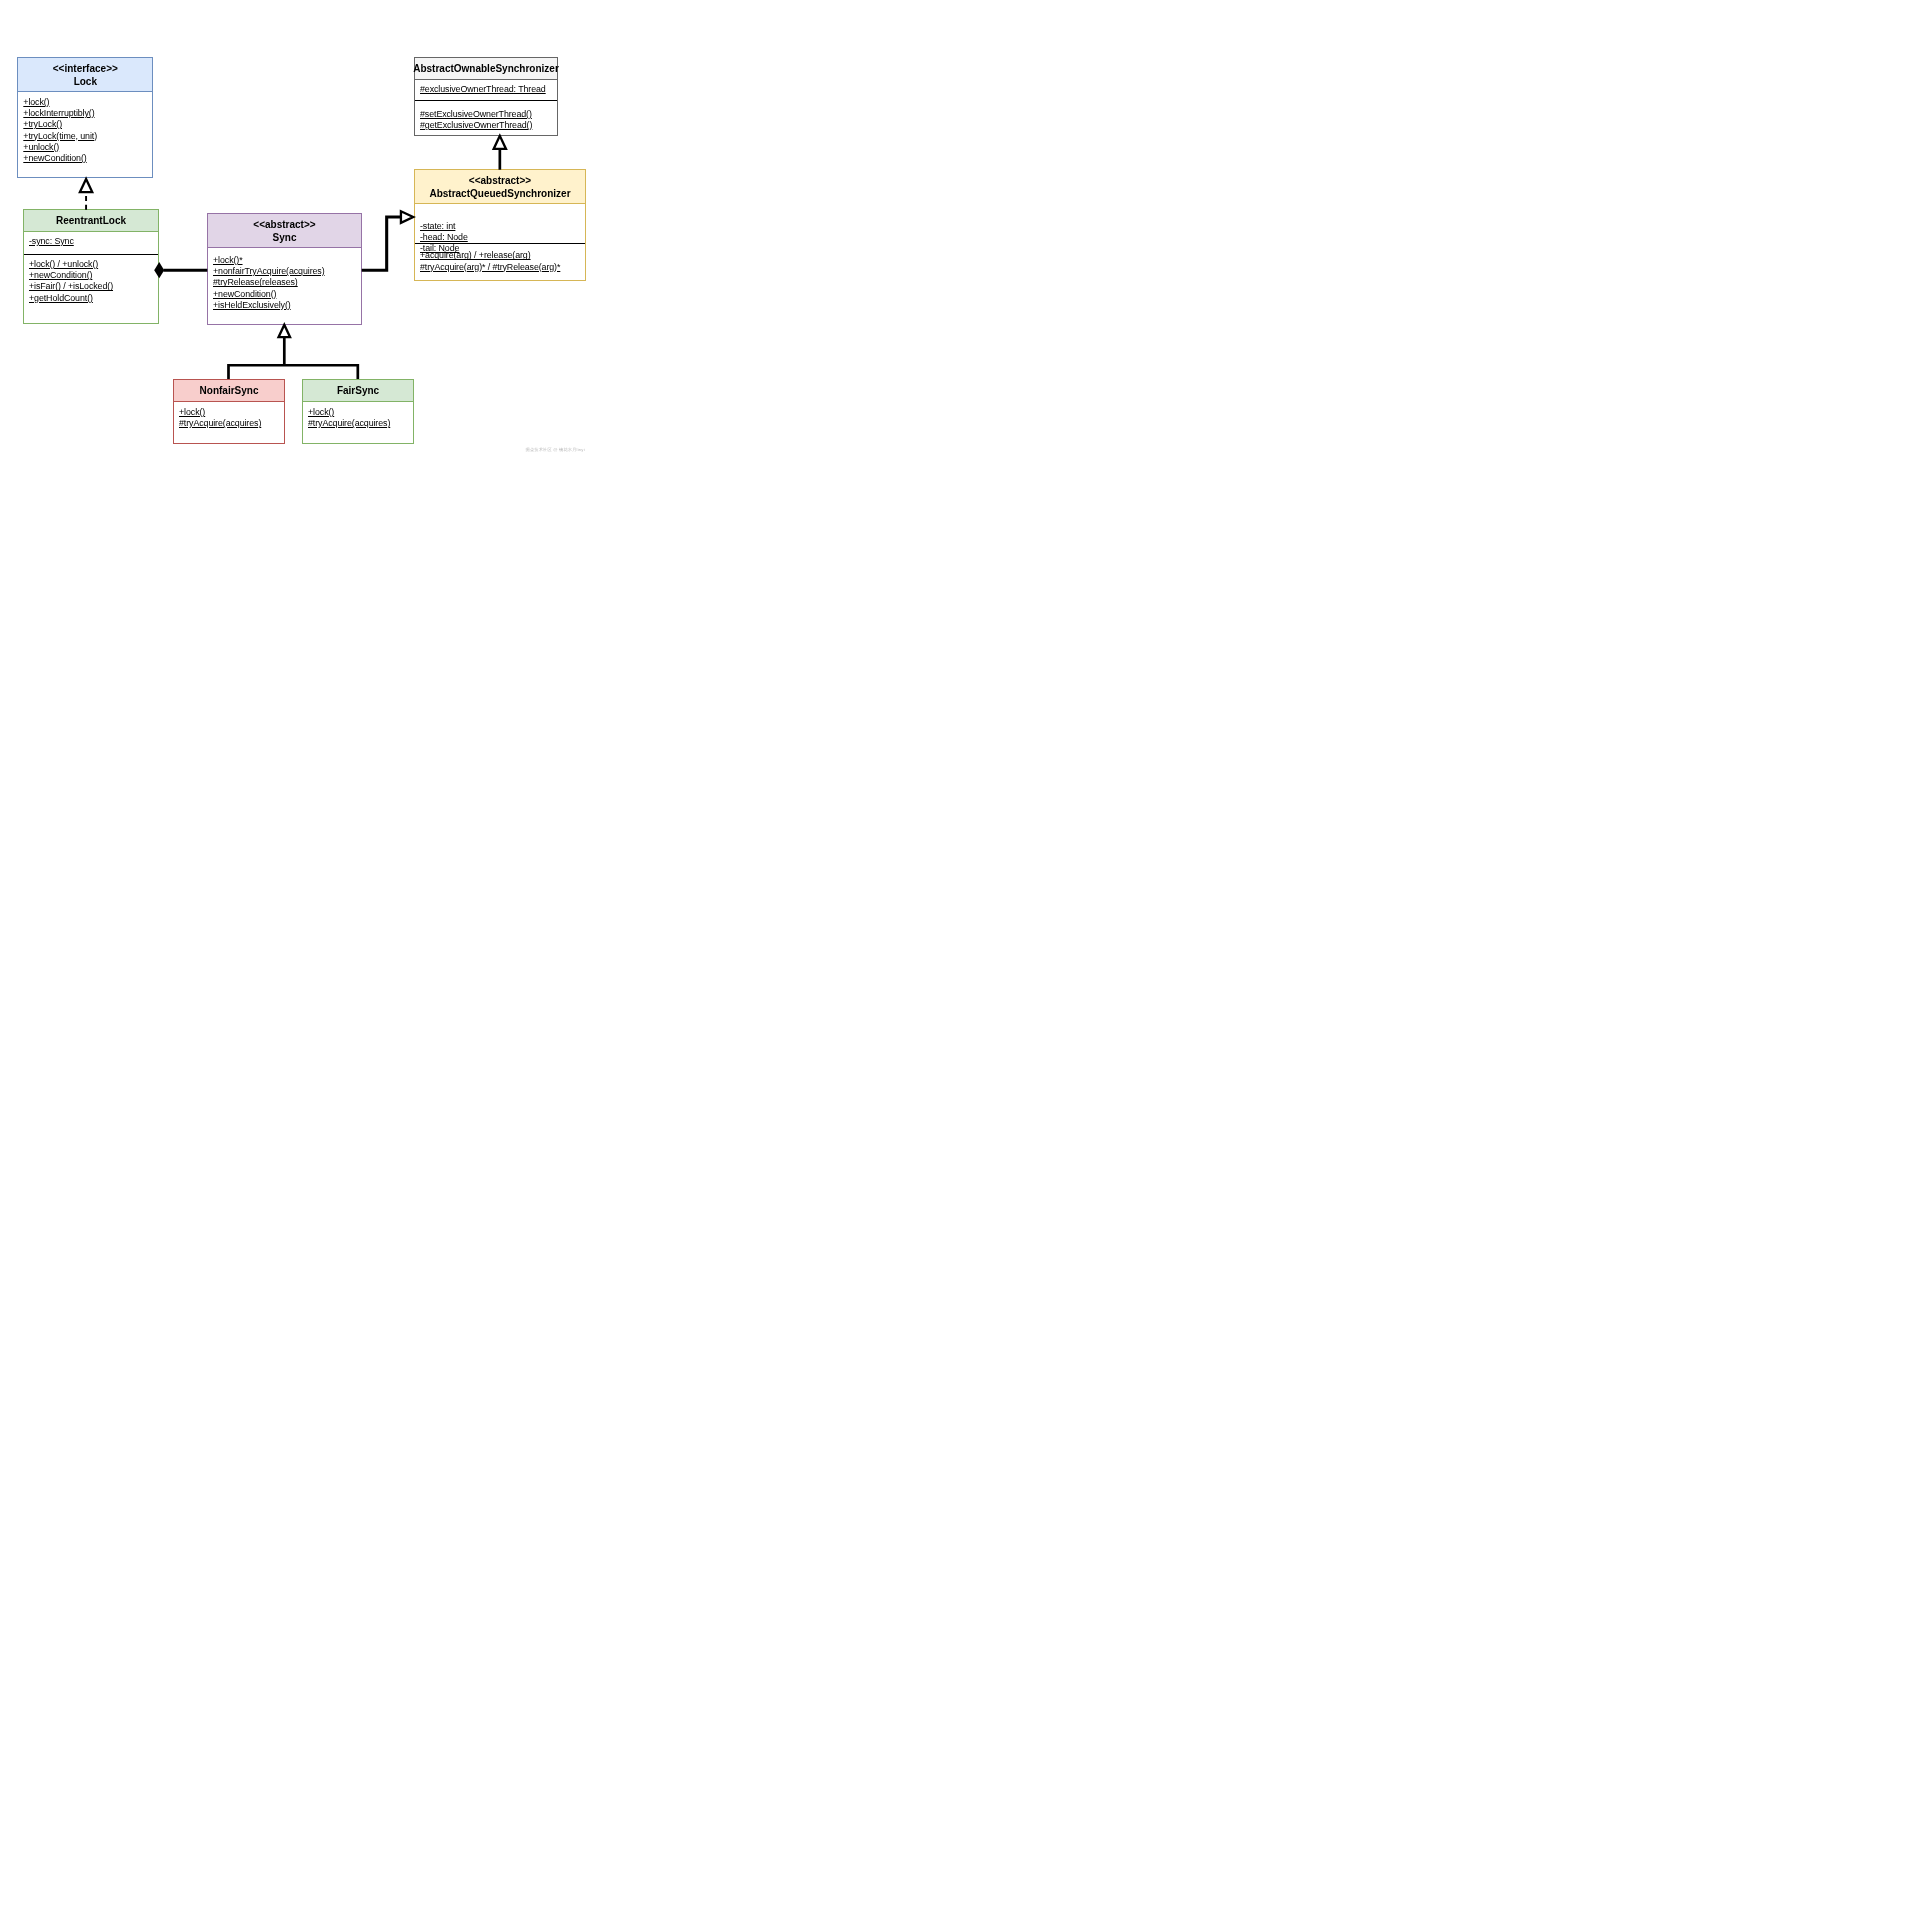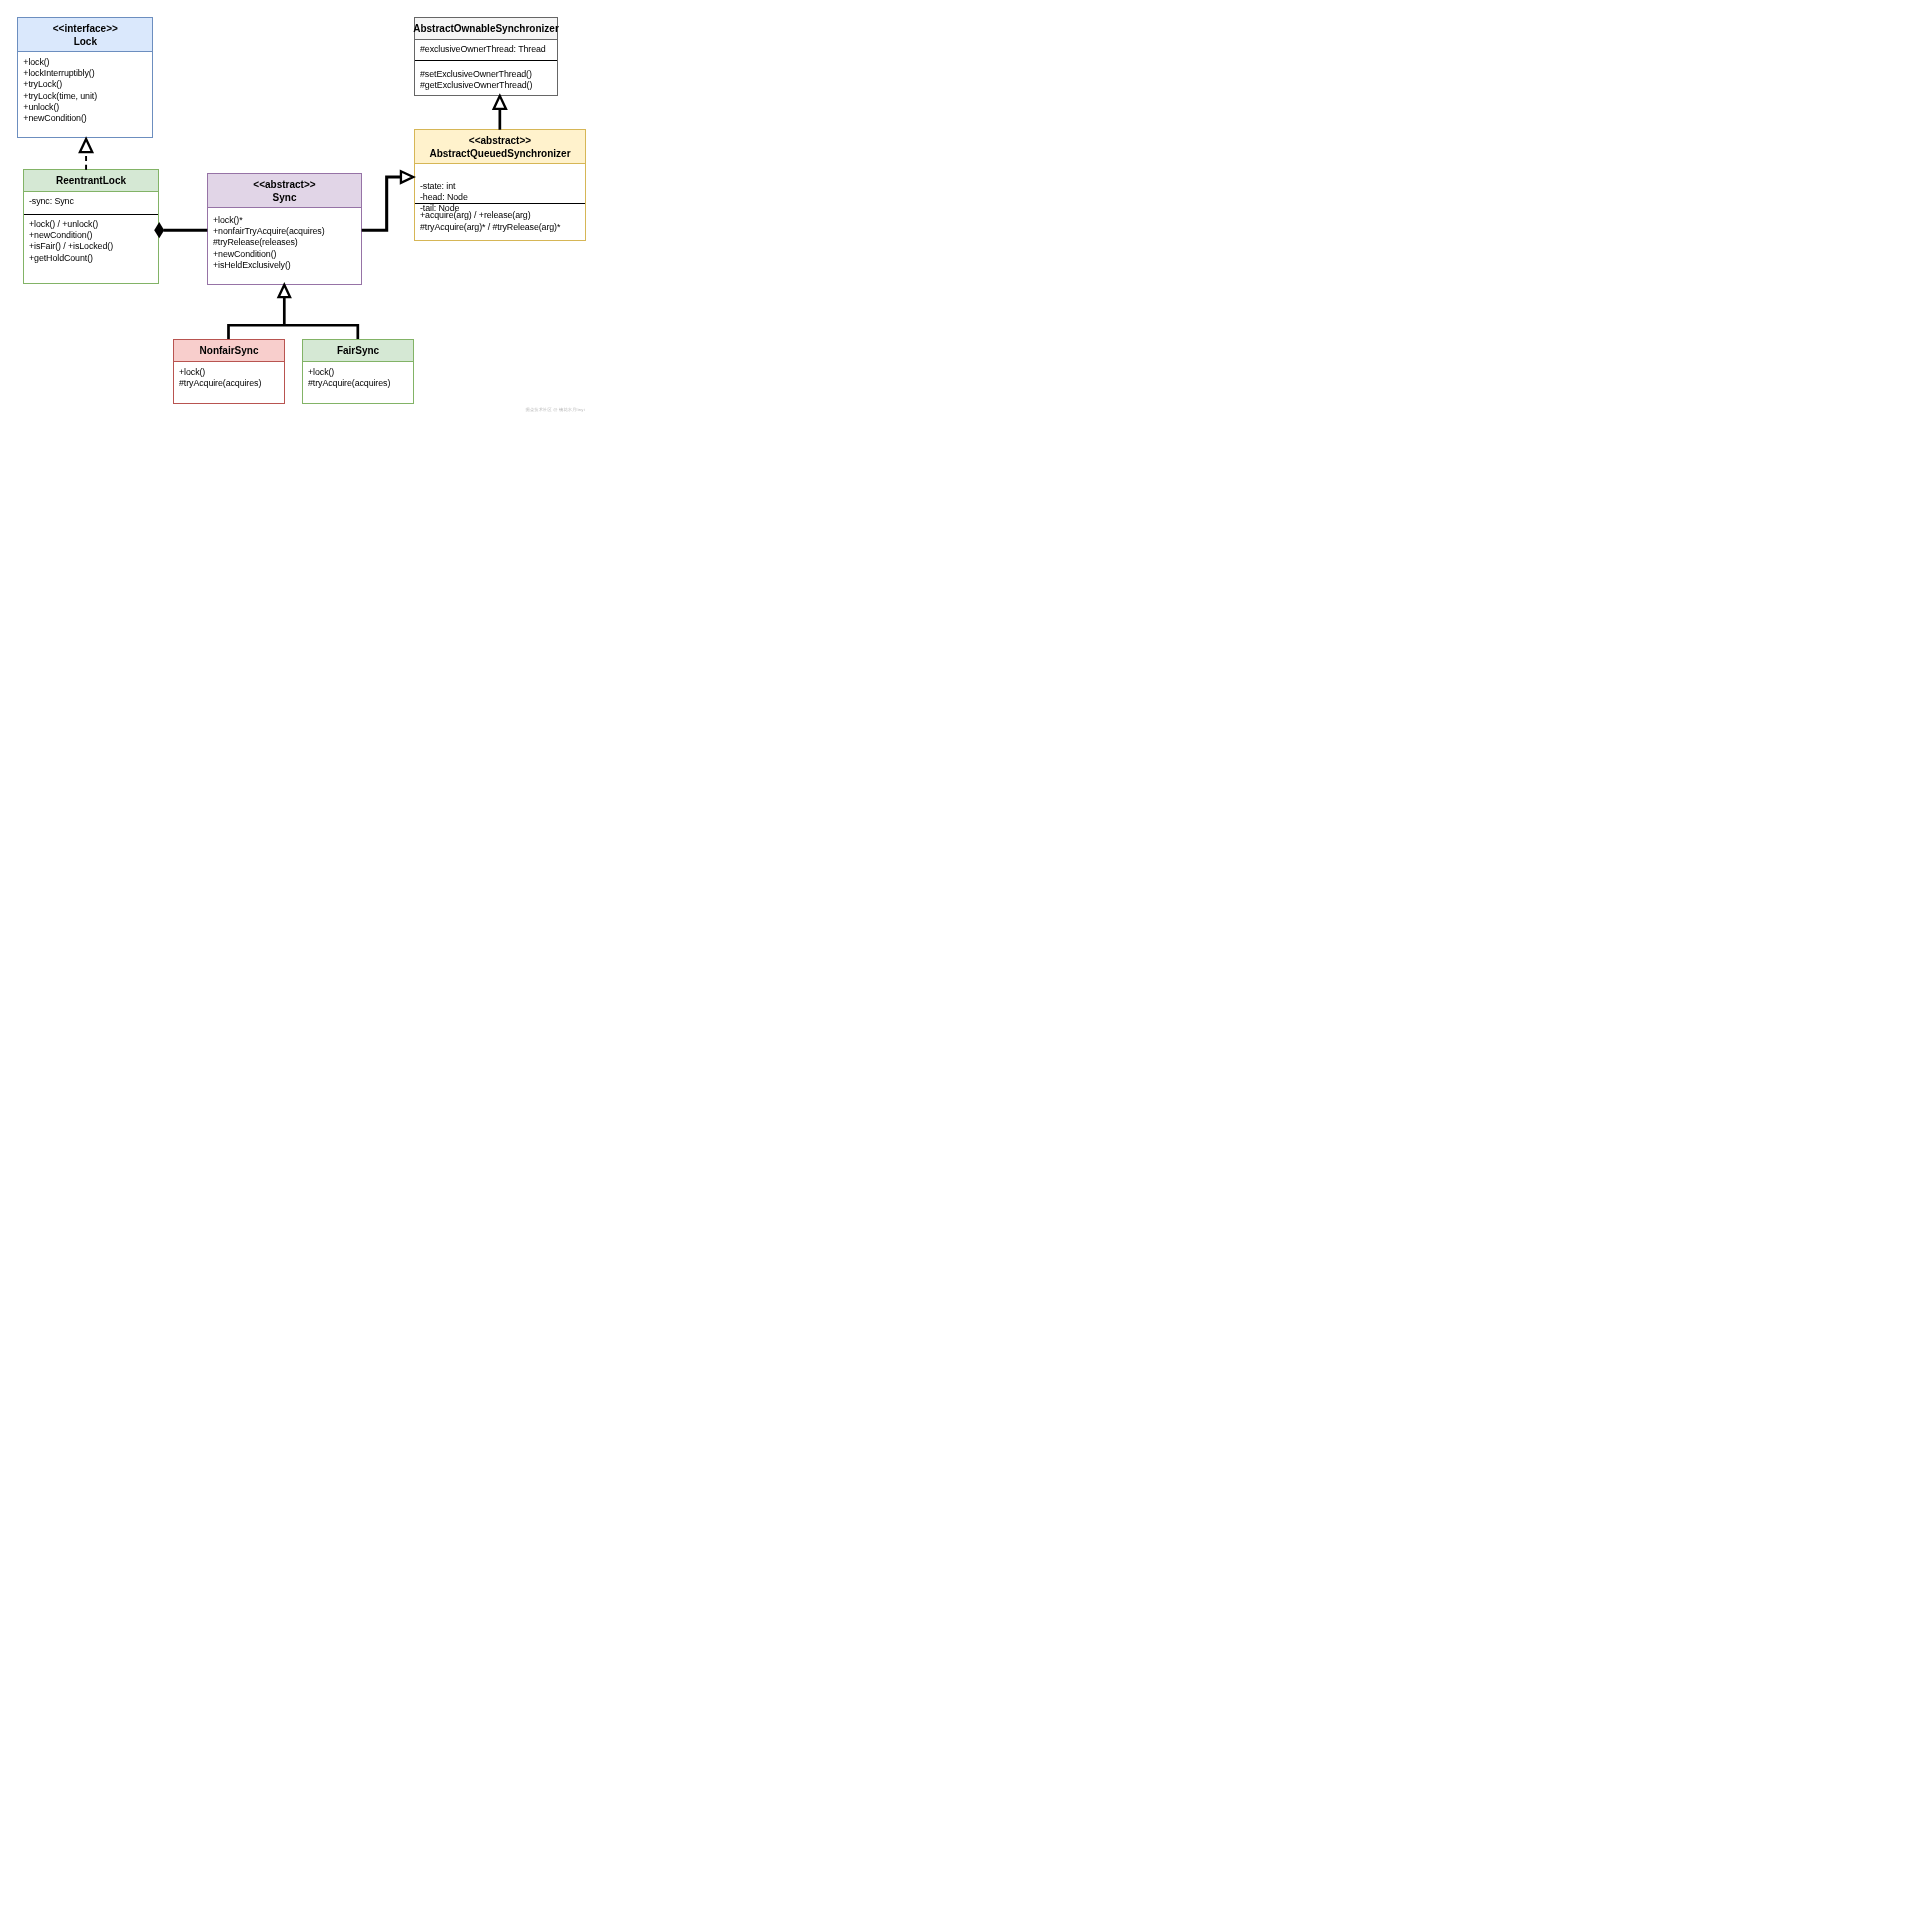--- a/index.html
+++ b/index.html
@@ -1,34 +1,34 @@
 <!DOCTYPE html>
 <html style="font-size:6.2px"><head>
 <meta charset="utf-8">
 <style>
   html,body{margin:0;padding:0;background:#ffffff;}
   .canvas{
     position:relative;width:594px;height:418px;background:#ffffff;
-    font-family:"Liberation Sans", sans-serif;color:#000;overflow:hidden;
+    font-family:"Liberation Sans", sans-serif;color:#000;overflow:hidden;margin-top:40px;
   }
   .uml-box{
     position:absolute;display:flex;flex-direction:column;
     background:#ffffff;border:1.2px solid #000;box-sizing:border-box;
   }
   .uml-header{
     flex:0 0 auto;display:flex;flex-direction:column;justify-content:center;align-items:center;
     font-weight:bold;font-size:10px;line-height:13px;text-align:center;box-sizing:border-box;
   }
   .h2{height:34px;}
   .h1{height:22px;}
   .uml-section{
     font-size:8.9px;line-height:11.2px;letter-spacing:-0.1px;
     padding-left:5px;padding-right:3.1px;box-sizing:border-box;flex:0 0 auto;
   }
-  .uml-section .line{white-space:nowrap;}
+  .uml-section .line{white-space:nowrap;text-decoration:underline;}
   .uml-divider{flex:0 0 auto;height:1.2px;background:#000;}
   .grow{flex:1 1 auto;}
 
   
   .c-blue  {border-color:#6c8ebf;} .c-blue  .uml-header{background:#dae8fc;border-bottom:1.2px solid #6c8ebf;}
   .c-gray  {border-color:#666666;} .c-gray  .uml-header{background:#f5f5f5;border-bottom:1.2px solid #666666;}
   .c-green {border-color:#82b366;} .c-green .uml-header{background:#d5e8d4;border-bottom:1.2px solid #82b366;}
   .c-purple{border-color:#9673a6;} .c-purple.uml-box .uml-header{background:#e1d5e7;border-bottom:1.2px solid #9673a6;}
   .c-yellow{border-color:#d6b656;} .c-yellow .uml-header{background:#fff2cc;border-bottom:1.2px solid #d6b656;}
   .c-red   {border-color:#b85450;} .c-red   .uml-header{background:#f8cecc;border-bottom:1.2px solid #b85450;}

